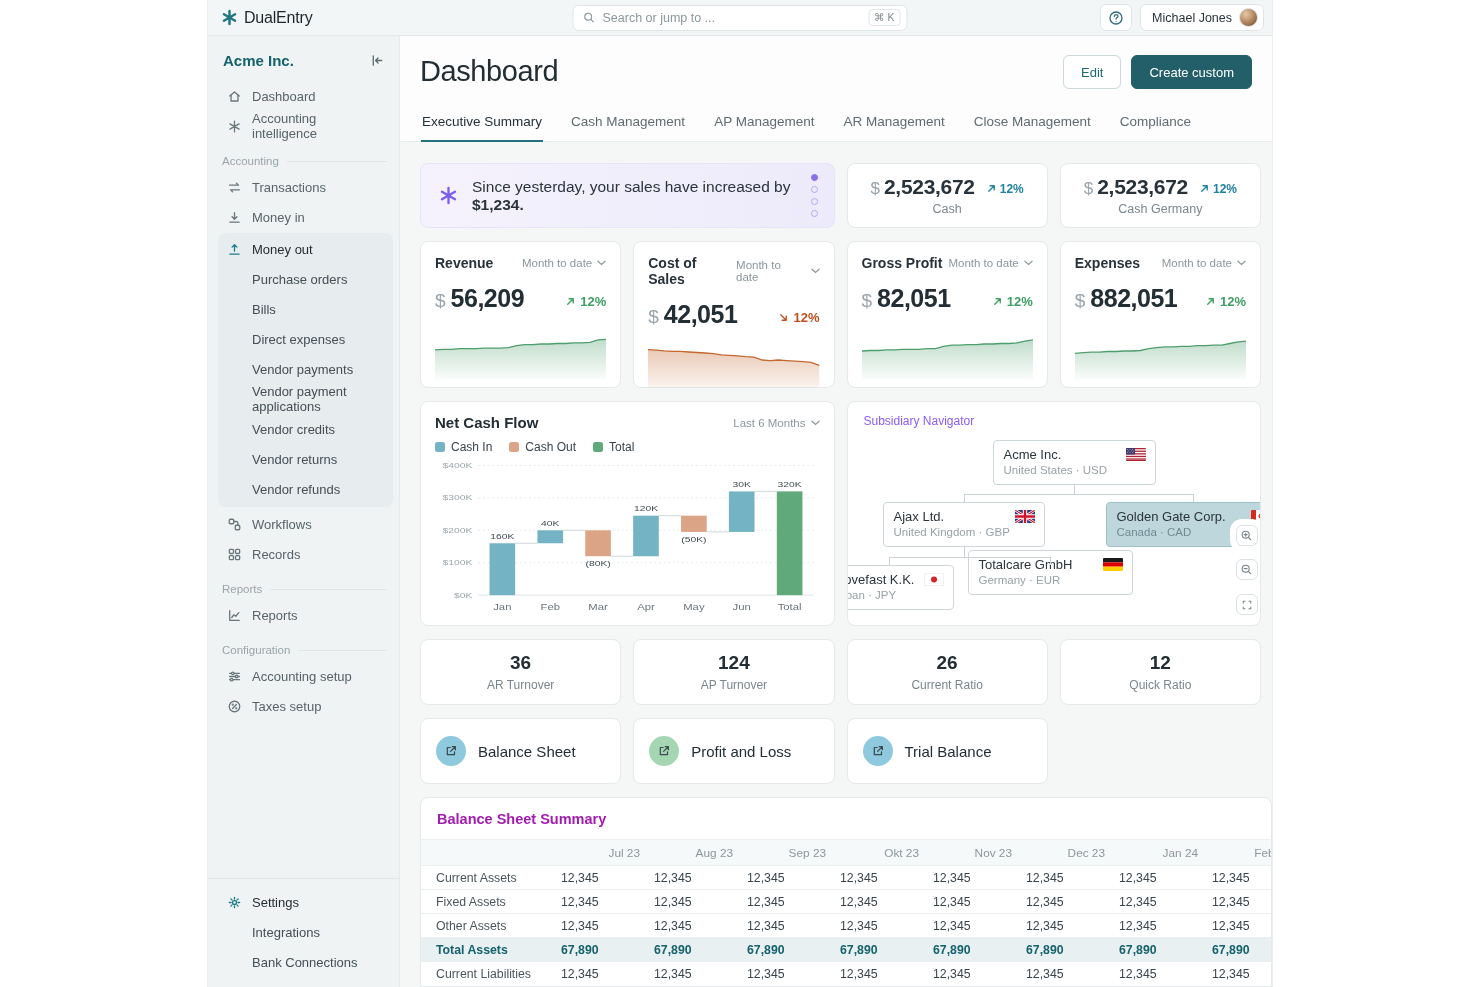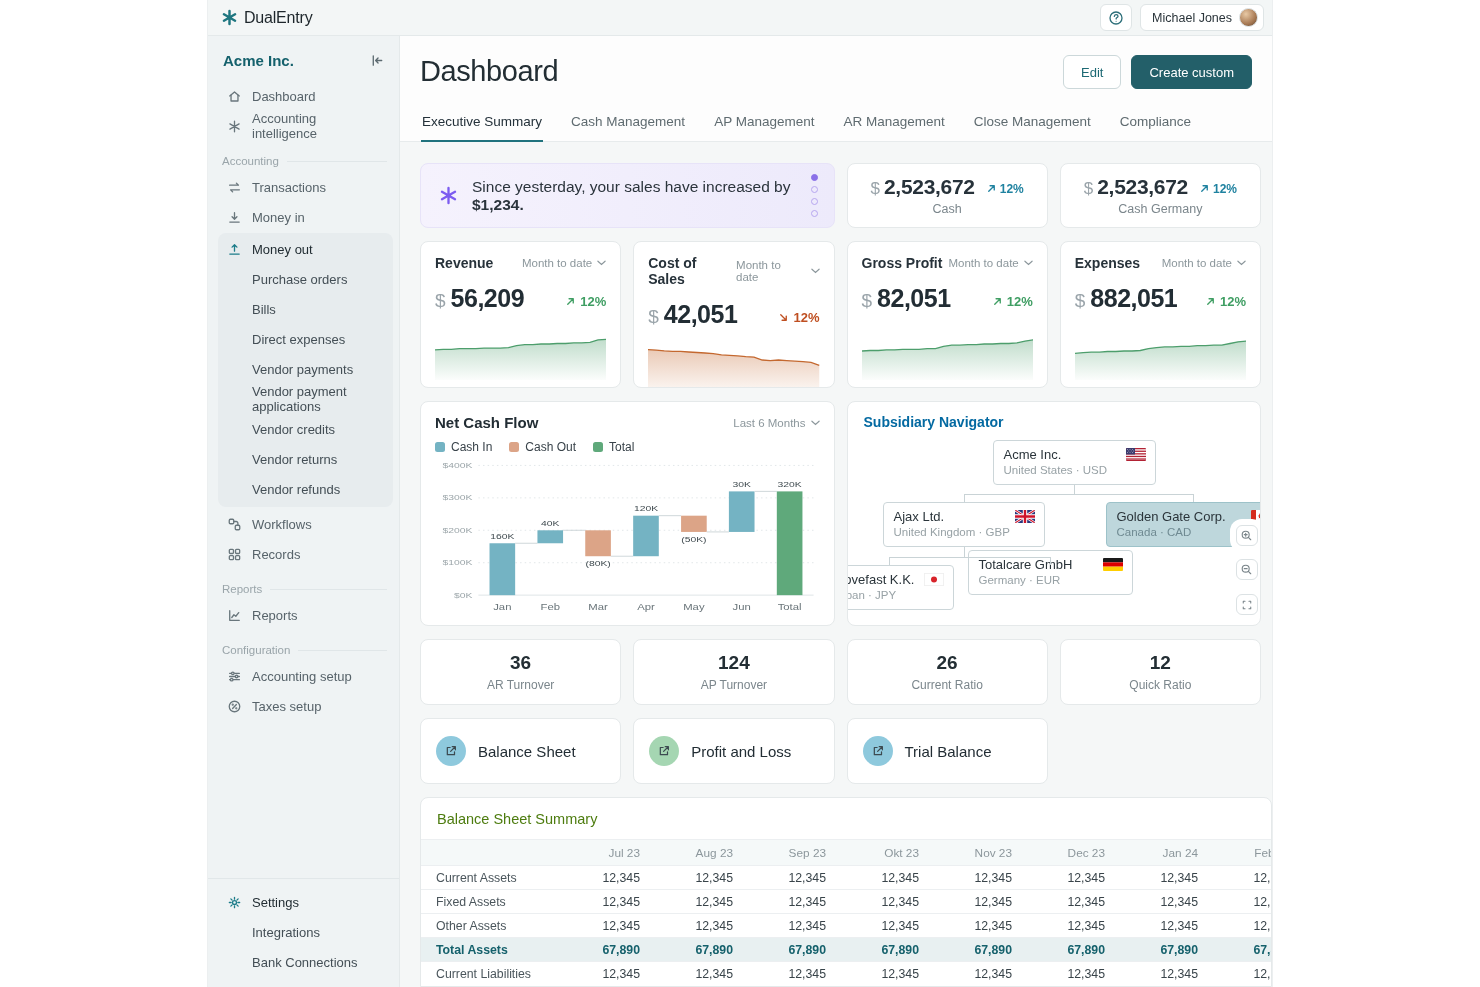--- a/index.html
+++ b/index.html
@@ -91,66 +91,76 @@
   
   .flow{padding:12px 14px 8px 14px;display:flex;flex-direction:column}
   .flow-title{font-size:15px;font-weight:700;color:#222d34}
   .legend{display:flex;gap:17px;margin-top:9px}
   .leg{display:flex;align-items:center;gap:6px;font-size:12px;color:#39434a}
   .leg i{width:10px;height:10px;border-radius:2.5px;display:inline-block}
   .flow svg.wf{width:100%;height:158px;margin-top:4px}
 
   
   .subs{padding:12px 16px;overflow:hidden}
-  .subs-title{font-size:14px;font-weight:700;color:#0369a1}
+  .subs-title{font-size:12px;font-weight:400;color:#8b5cf6}
   .org-node{position:absolute;background:#fff;border:1px solid #ccd6d9;border-radius:4px;padding:6px 10px;width:162px;height:45px;cursor:pointer}
   .org-node .nm{font-size:13px;font-weight:500;color:#2a343a;white-space:nowrap}
   .org-node .sb{font-size:11.5px;color:#98a2a6;margin-top:2px;white-space:nowrap}
   .org-node.sel{background:#bed7dc;border-color:#9dc2c9}
   .org-node.sel .sb{color:#6f8a92}
   .org-node .flg{position:absolute;top:7px;right:9px;width:20px;height:13px;overflow:hidden;border-radius:1px}
   .org-line{position:absolute;background:#c9d3d6}
   .orgctl{position:absolute;width:22px;height:21px;background:#fff;border:1px solid #dce2e4;border-radius:6px;display:flex;align-items:center;justify-content:center;color:#7a858a;cursor:pointer}
 
   
   .ratio{display:flex;flex-direction:column;align-items:center;justify-content:center;gap:4px}
   .ratio-val{font-size:19px;font-weight:700;color:#232e34}
   .ratio-label{font-size:12px;color:#7b868c}
   .report{display:flex;align-items:center;gap:12px;padding:0 15px;cursor:pointer}
   .report .circ{width:30px;height:30px;border-radius:50%;display:flex;align-items:center;justify-content:center;color:#3c4a50;flex:0 0 30px}
   .report-label{font-size:15px;font-weight:500;color:#222d34}
 
   
   .tablecard{grid-column:1/5;margin-right:-11px;border-radius:8px 8px 0 0;overflow:hidden;padding-top:13px}
-  .table-title{font-size:14.5px;font-weight:400;color:#4d7c0f;padding:0 4px 12px 16px}
+  .table-title{font-size:14.5px;font-weight:700;color:#a21caf;padding:0 4px 12px 16px}
   table{border-collapse:collapse;width:884px;table-layout:fixed}
   th,td{font-weight:400;height:24px;padding:0 14px 0 0;white-space:nowrap}
   th{background:#f5f9f9;font-size:11.8px;color:#8c979c;text-align:right;border-top:1px solid #eceff1;border-bottom:1px solid #eceff1;height:26px}
   th.lbl,td.lbl{text-align:left;padding-left:15px}
-  td{font-size:12.3px;color:#39444a;text-align:right;border-top:1px solid #eceff1}
+  td{font-size:12.3px;color:#39444a;border-top:1px solid #eceff1}
   tr:first-child td{border-top:none}
   td.lbl{color:#4b565c}
   tr.emph td{background:#e8f0f1;color:#15616c;font-weight:700}
 
   svg{display:block}
 </style>
 </head>
 <body>
 
 <div class="canvas">
   <div class="app">
 
     <header class="topbar">
       <div class="logo">
         <span>
           <svg width="17" height="17" viewBox="0 0 18 18">
               <path d="M9 2.2v13.6M3.1 5.6l11.8 6.8M14.9 5.6L3.1 12.4" stroke="#1e7680" stroke-width="2.6" stroke-linecap="round" fill="none"></path>
             </svg>
         </span>
         <span class="logo-text">DualEntry</span>
+      </div>
+      <div class="searchbox">
+        <span>
+          <svg width="13" height="13" viewBox="0 0 16 16" fill="none" stroke="#8b979c" stroke-width="1.4" stroke-linecap="round">
+              <circle cx="7" cy="7" r="4.2"></circle>
+              <path d="M10.3 10.3l3 3"></path>
+            </svg>
+        </span>
+        <input type="text" placeholder="Search or jump to ..." style="">
+        <span class="kbd">⌘ K</span>
       </div>
       <div class="topbar-right">
         <div class="help-btn">
           <svg width="16" height="16" viewBox="0 0 16 16" fill="none" stroke="currentColor" stroke-width="1.3" stroke-linecap="round">
               <circle cx="8" cy="8" r="6"></circle>
               <path d="M6.3 6.3c.2-1 1-1.7 1.9-1.7 1 0 1.8.7 1.8 1.6 0 1.2-1.3 1.3-1.8 2.2v.5"></path>
               <circle cx="8.1" cy="11.2" r="0.55" fill="currentColor" stroke="none"></circle>
             </svg>
         </div>
         <div class="user-btn">

